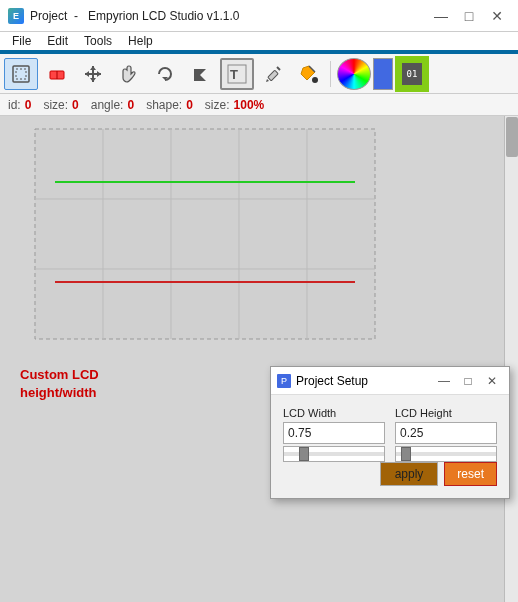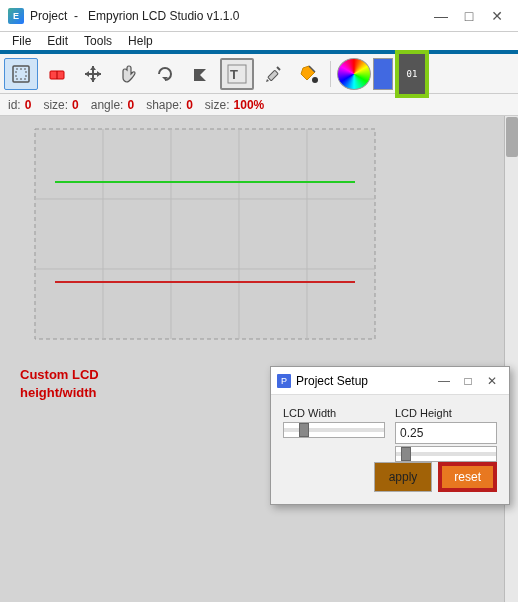--- a/index.html
+++ b/index.html
@@ -82,24 +82,24 @@
 
     
     .color-swatch {
       width: 20px; height: 32px;
       background: #4169e1;
       border: 1px solid #999;
     }
 
     
     .binary-btn {
-      width: 34px; height: 48px;
+      width: 34px; height: 36px;
       background: #555;
       color: white;
-      border: 4px solid #84cc16;
+      border: 7px solid #84cc16;
       font-size: 9px;
       cursor: pointer;
       display: flex; align-items: center; justify-content: center;
       font-family: monospace;
     }
 
     
     .status-bar {
       background: #f5f5f5;
       border-bottom: 1px solid #ccc;
@@ -238,21 +238,21 @@
       padding: 4px 14px;
       background: #a16207;
       border: 1px solid #aaa;
       cursor: pointer;
       font-size: 12px;
       color: #222;
     }
     .reset-btn {
       padding: 4px 12px;
       background: #e87820;
-      border: 4px solid #b91c1c;
+      border: 1px solid #b91c1c;
       cursor: pointer;
       font-size: 12px;
       color: white;
     }
   </style>
 </head>
 <body>
 
 <div class="title-bar">
   <div class="title-bar-left">
@@ -418,20 +418,21 @@
       <div class="dialog-controls">
         <button class="dialog-btn">—</button>
         <button class="dialog-btn">□</button>
         <button class="dialog-btn close">✕</button>
       </div>
     </div>
     <div class="dialog-content">
       <div class="dialog-fields">
         <div class="field-group">
           <div class="field-label">LCD Width</div>
+          <input class="field-input" type="text" value="0.75" style="">
           <div class="field-slider">
             <div class="slider-track">
               <div class="slider-thumb" style="left: 15%;"></div>
             </div>
           </div>
         </div>
         <div class="field-group">
           <div class="field-label">LCD Height</div>
           <input class="field-input" type="text" value="0.25" style="">
           <div class="field-slider">

